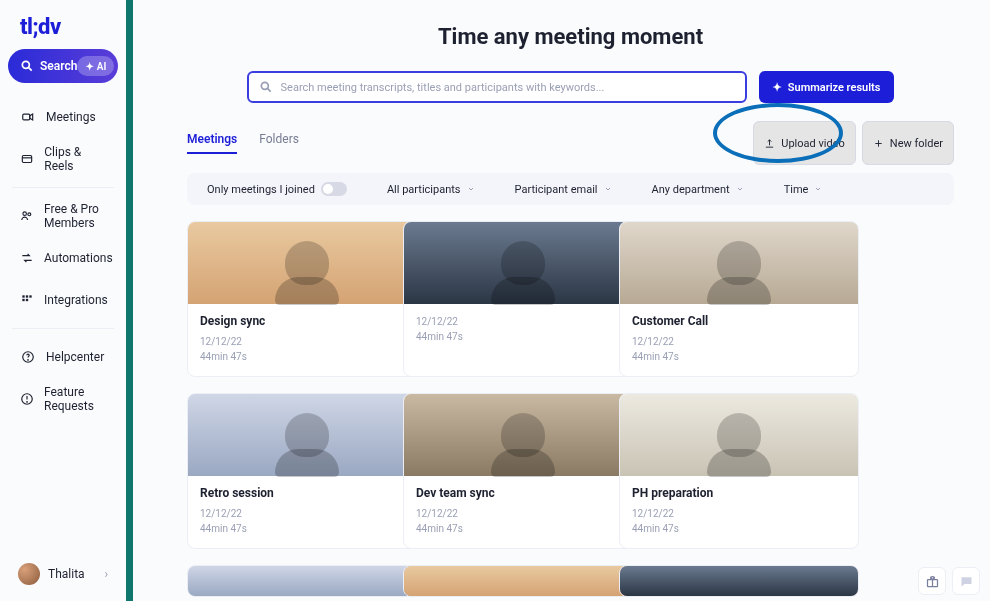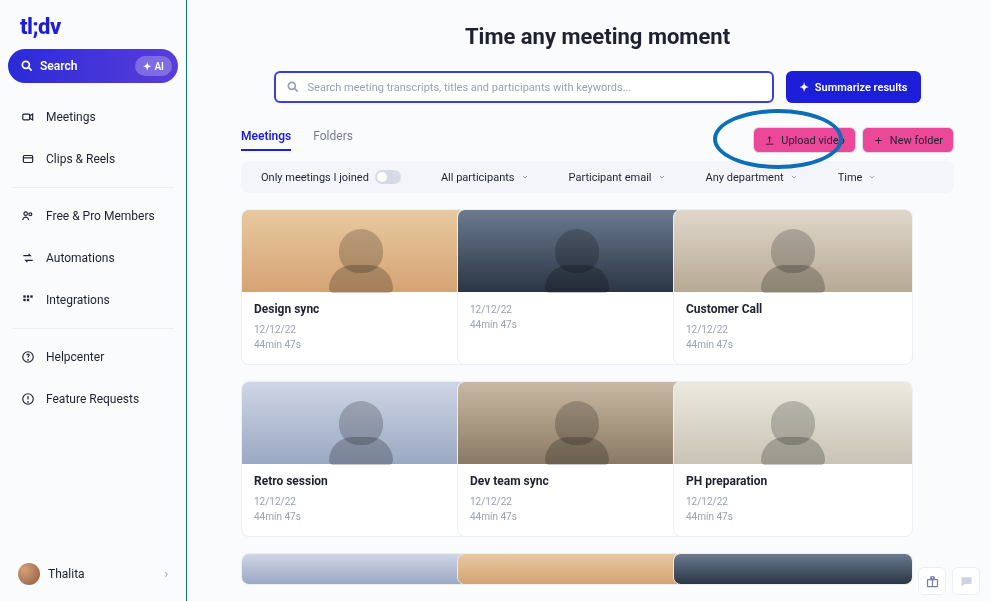--- a/index.html
+++ b/index.html
@@ -1,45 +1,45 @@
 <!DOCTYPE html>
 <html><head>
 <meta charset="utf-8">
 <style>
   * { box-sizing: border-box; margin: 0; padding: 0; font-family: -apple-system, BlinkMacSystemFont, "Segoe UI", Roboto, sans-serif; }
   body { background: #fafbfd; width: 990px; height: 601px; overflow: hidden; position: relative; }
   .app { display: flex; height: 100%; }
   
-  .sidebar { width: 187px; background: #fafbfd; display: flex; flex-direction: column; padding: 14px 8px 8px 8px; border-right: 1px solid #0f766e; }
+  .sidebar { width: 133px; background: #fafbfd; display: flex; flex-direction: column; padding: 14px 8px 8px 8px; border-right: 7px solid #0f766e; }
   .logo { color: #1d1ed8; font-weight: 800; font-size: 22px; letter-spacing: -0.5px; padding-left: 12px; margin-bottom: 10px; }
   .search-pill { height: 34px; border-radius: 18px; background: linear-gradient(90deg,#2a2bd8 0%,#5a3dd8 100%); color: #fff; display: flex; align-items: center; padding: 0 6px 0 12px; font-size: 12px; font-weight: 600; margin-bottom: 14px; }
   .search-pill .s-label { flex: 1; margin-left: 6px; }
   .ai-chip { height: 20px; border-radius: 10px; background: rgba(255,255,255,0.25); padding: 0 8px; display: flex; align-items: center; font-size: 10px; gap:3px; }
   .nav { display: flex; flex-direction: column; gap: 2px; }
   .nav-item { display: flex; align-items: center; gap: 10px; height: 40px; padding: 0 12px; font-size: 12px; color: #1d2130; border-radius: 8px; cursor: pointer; }
   .nav-item .ic { width: 16px; height: 16px; display:flex; align-items:center; justify-content:center; }
   .nav-sep { height: 1px; background: #eceef5; margin: 6px 4px; }
   .sidebar-bottom { margin-top: auto; }
   .user-row { display:flex; align-items:center; gap:8px; padding: 8px 10px; font-size:12px; color:#1d2130; }
   .avatar { width:22px; height:22px; border-radius:50%; background: radial-gradient(circle at 30% 30%, #d9a07a, #8b5b3c); }
   .chev { margin-left:auto; color:#9aa0b5; }
   
   .main { flex:1; padding: 24px 36px 0 54px; overflow:hidden; }
   .title { text-align:center; font-size:22px; font-weight:700; color:#1d2130; margin-bottom:22px; }
-  .search-row { display:flex; gap:12px; justify-content:center; margin-bottom:24px; }
+  .search-row { display:flex; gap:12px; justify-content:center; margin-bottom:18px; }
   .search-box { width:500px; height:32px; border:2px solid #3a3de0; border-radius:6px; display:flex; align-items:center; padding:0 10px; background:#fff; }
   .search-box input { border:none; outline:none; flex:1; font-size:11px; color:#1d2130; background:transparent; }
   .search-box input::placeholder { color:#9aa0b5; }
   .summarize-btn { height:32px; border-radius:6px; background:#1d1ed8; color:#fff; border:none; padding:0 14px; font-size:11px; font-weight:600; display:flex; align-items:center; gap:6px; }
   .tabs-row { display:flex; align-items:center; margin-bottom:8px; }
   .tabs { display:flex; gap:22px; font-size:12px; }
   .tab { padding-bottom:6px; color:#777c93; cursor:pointer; }
   .tab.active { color:#1d1ed8; font-weight:600; border-bottom:2px solid #1d1ed8; }
   .actions { margin-left:auto; display:flex; gap:6px; position:relative; }
-  .outline-btn { height:26px; border:1px solid #d7d9e4; border-radius:6px; background:#ec4899; font-size:11px; color:#1d2130; padding:0 10px; display:flex; align-items:center; gap:6px; cursor:pointer; }
+  .outline-btn { height:44px; border:1px solid #d7d9e4; border-radius:6px; background:#e5e5e5; font-size:11px; color:#1d2130; padding:0 10px; display:flex; align-items:center; gap:6px; cursor:pointer; }
   .filters { display:flex; gap:16px; background:#f4f5fa; border-radius:8px; padding:5px 8px; margin-bottom:16px; align-items:center; }
   .filter { padding:4px 12px; font-size:11px; color:#1d2130; display:flex; align-items:center; gap:6px; cursor:pointer; }
   .toggle { width:26px; height:14px; border-radius:8px; background:#d7d9e4; position:relative; }
   .toggle::after { content:""; position:absolute; width:10px; height:10px; background:#fff; border-radius:50%; top:2px; left:2px; }
   .grid { display:grid; grid-template-columns: repeat(3, 200px); gap:16px; }
   .card { width:240px; border:1px solid #eceef5; border-radius:8px; background:#fff; overflow:hidden; }
   .thumb { width:100%; height:82px; display:flex; align-items:center; justify-content:center; }
   .thumb.t1 { background: linear-gradient(180deg,#e9c9a0 0%,#d4a373 100%); }
   .thumb.t2 { background: linear-gradient(180deg,#6b7a8f 0%,#2b3645 100%); }
   .thumb.t3 { background: linear-gradient(180deg,#e0d7cb 0%,#b7a994 100%); }

